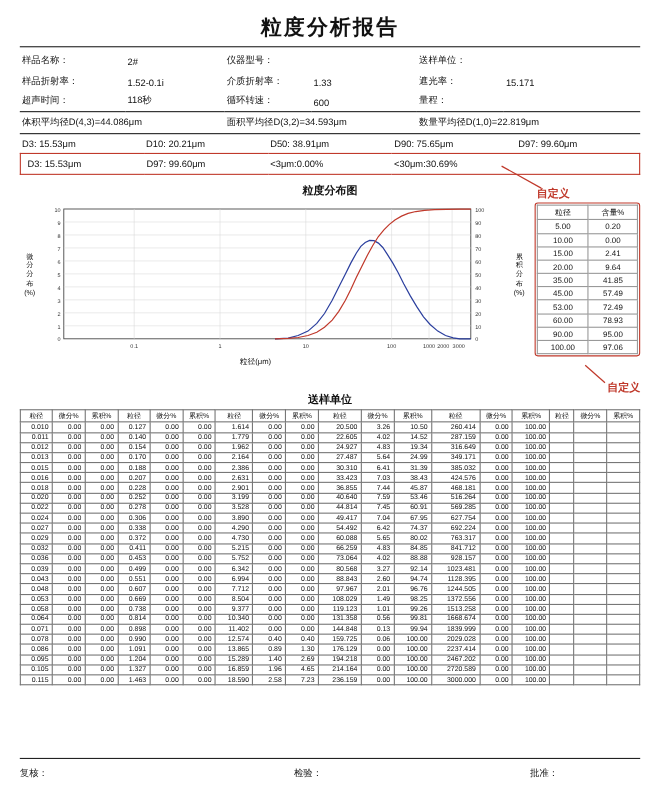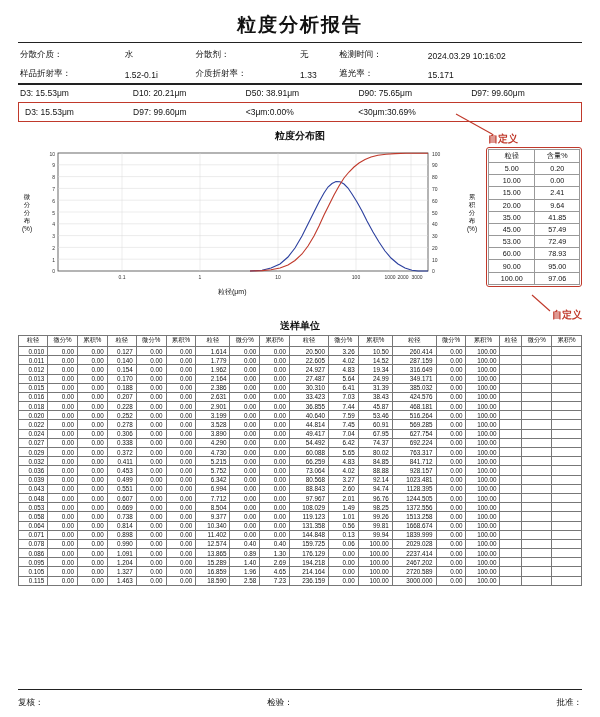--- a/index.html
+++ b/index.html
@@ -133,56 +133,75 @@
   .footer {
     position: absolute;
     left: 18px; right: 18px; bottom: 8px;
     border-top: 1px solid #222;
     padding-top: 7px;
     font-size: 8.5px;
     display: flex;
   }
   .footer div { flex: 1; }
   .footer div:nth-child(2) { text-align: center; }
-  .footer div:nth-child(3) { text-align: right; padding-left: 40px; }
+  .footer div:nth-child(3) { text-align: center; padding-left: 40px; }
 </style>
 </head>
 <body>
 
 <div class="page">
 
   <div class="title">粒度分析报告</div>
   <div class="title-rule"></div>
 
   <table class="info">
     <tbody>
-    <tr>
-      <td>分散介质：</td>
-      <td>水</td>
-      <td>分散剂：</td>
-      <td>无</td>
-      <td>检测时间：</td>
-      <td>2024.03.29 10:16:02</td>
+        <tr>
+      <td style="width:17%">样品名称：</td>
+      <td style="width:16%">2#</td>
+      <td style="width:14%">仪器型号：</td>
+      <td style="width:17%"></td>
+      <td style="width:14%">送样单位：</td>
+      <td style="width:22%"></td>
     </tr>
     <tr>
       <td>样品折射率：</td>
       <td>1.52-0.1i</td>
       <td>介质折射率：</td>
       <td>1.33</td>
       <td>遮光率：</td>
       <td>15.171</td>
     </tr>
+    <tr>
+      <td>超声时间：</td>
+      <td>118秒</td>
+      <td>循环转速：</td>
+      <td>600</td>
+      <td>量程：</td>
+      <td></td>
+    </tr>
     <tr class="row-sep">
           <td colspan="6"></td>
         </tr>
   </tbody>
     </table>
 
   <table class="dvals">
     <tbody>
+        <tr>
+      <td style="width:33%">
+        <span>体积平均径D(4,3)=</span><span>44.086μm</span>
+      </td>
+      <td style="width:31%">
+        <span>面积平均径D(3,2)=</span><span>34.593μm</span>
+      </td>
+      <td style="width:36%">
+        <span>数量平均径D(1,0)=</span><span>22.819μm</span>
+      </td>
+    </tr>
   </tbody>
     </table>
   <div class="sep-line"></div>
 
   <table class="dvals">
     <tbody>
         <tr>
       <td style="width:20%">
         <span>D3:</span>
         <span>15.53μm</span>

